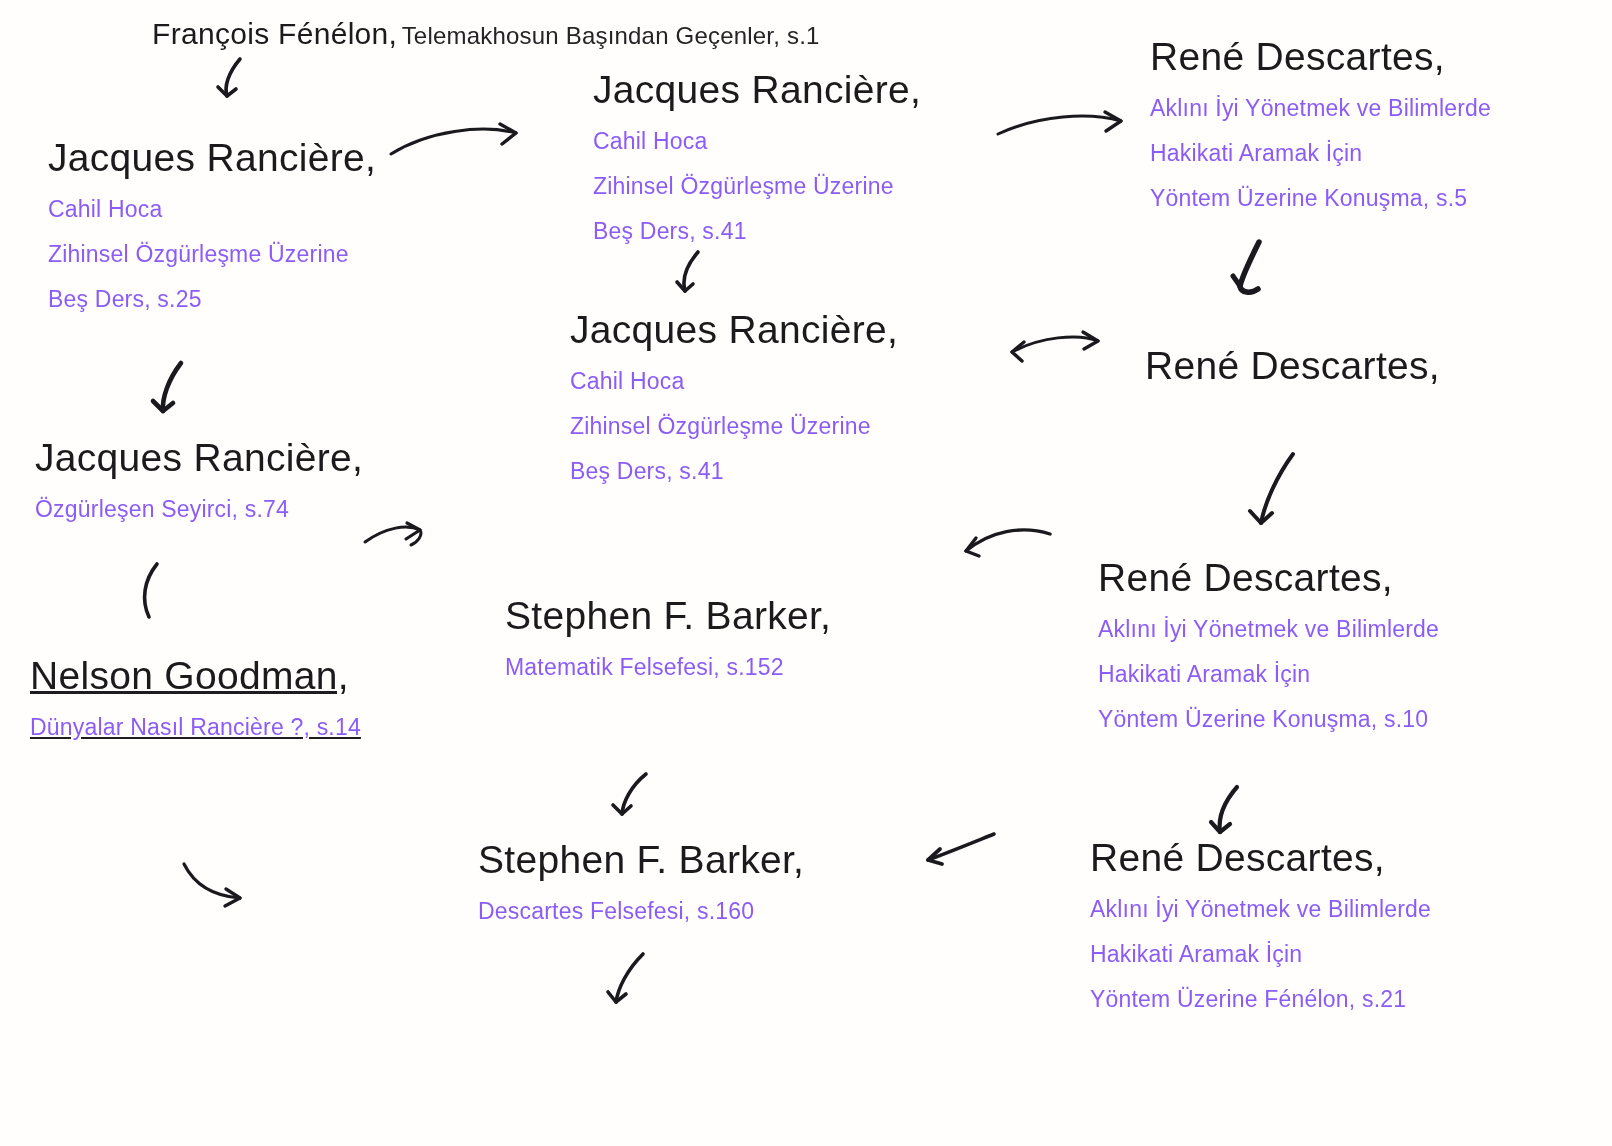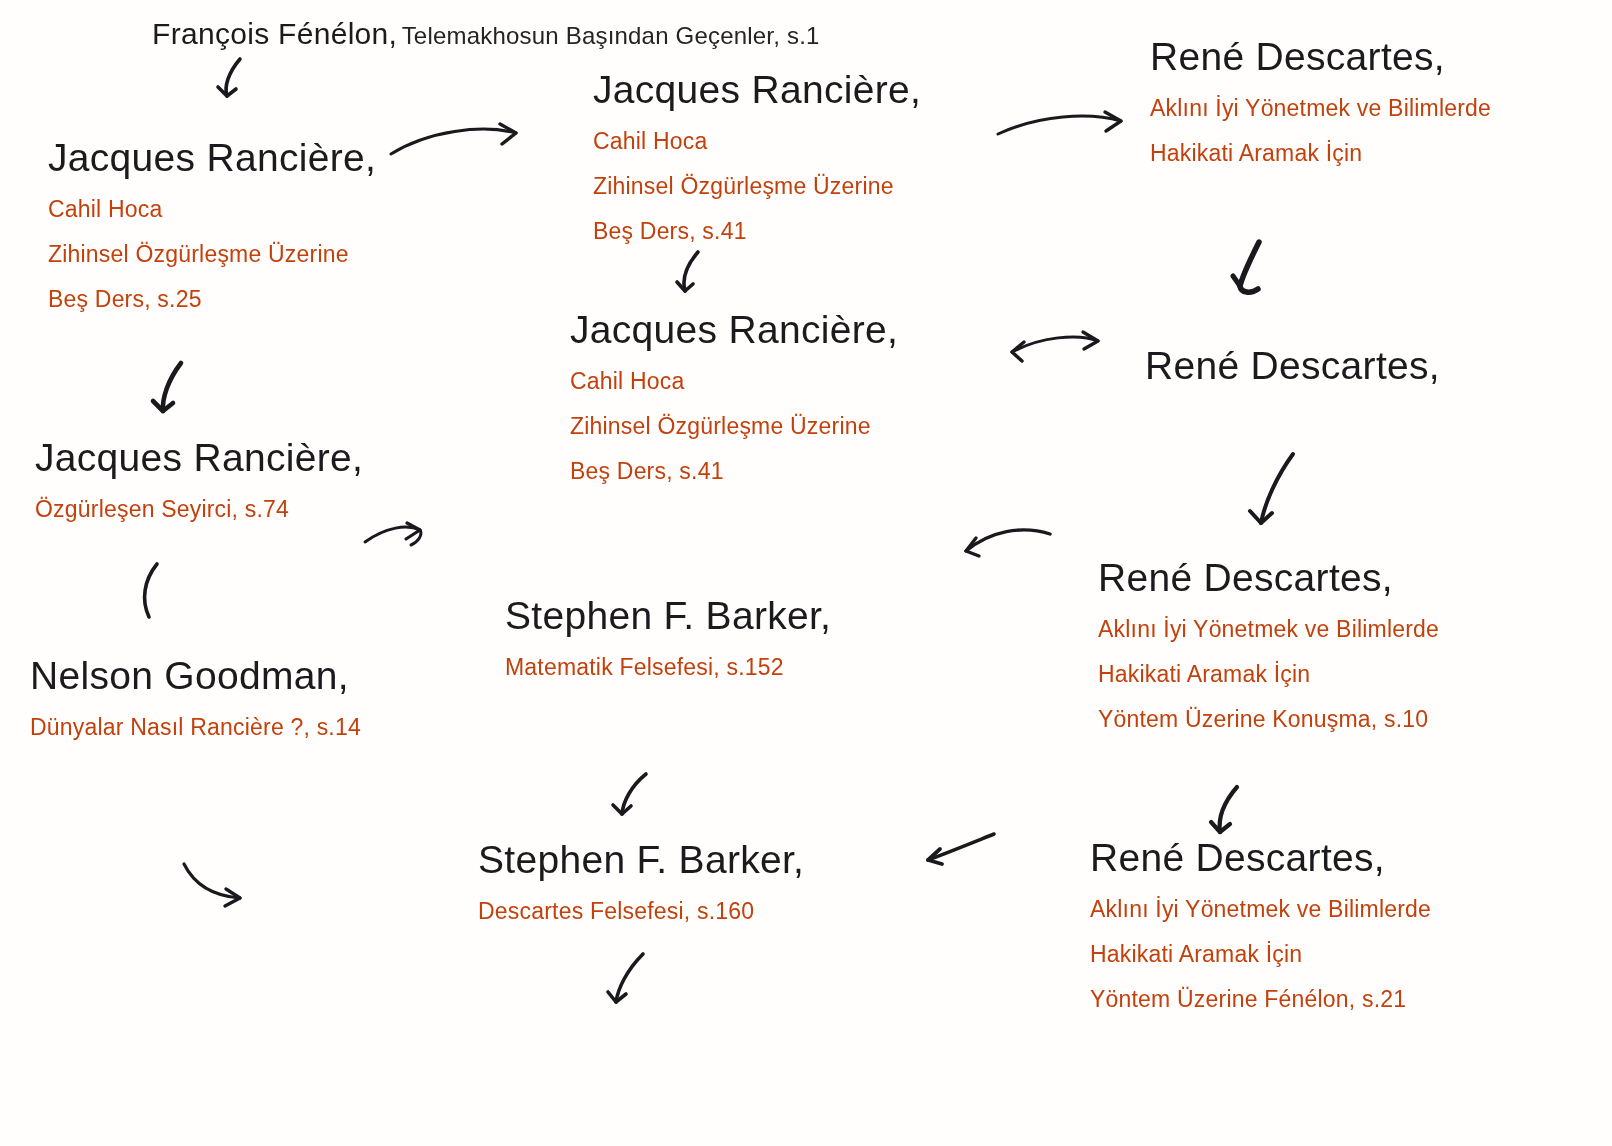--- a/index.html
+++ b/index.html
@@ -20,21 +20,21 @@
     line-height: 36px;
     letter-spacing: 0.3px;
     color: #1b1b1d;
   }
   .node .line {
     display: block;
     font-size: 23px;
     line-height: 24px;
     margin-top: 21px;
     letter-spacing: 0.2px;
-    color: #c2410c;
+    color: #8b5cf6;
   }
   
   .node.inline-node .author { display: inline; font-size: 30px; }
   .node.inline-node .work { display: inline; font-size: 24px; letter-spacing: 0.2px; color: #242426; }
   .arrow { position: absolute; }
   .arrow svg { display: block; overflow: visible; }
   .arrow path {
     fill: none;
     stroke: #1a1a1e;
     stroke-linecap: round;
@@ -62,39 +62,40 @@
     <span class="author">Jacques Rancière,</span>
     <span class="line">Cahil Hoca</span>
     <span class="line">Zihinsel Özgürleşme Üzerine</span>
     <span class="line">Beş Ders, s.41</span>
   </div>
 
   <div class="node" style="left:1150px; top:39px;">
     <span class="author">René Descartes,</span>
     <span class="line">Aklını İyi Yönetmek ve Bilimlerde</span>
     <span class="line">Hakikati Aramak İçin</span>
+    <span class="line">Yöntem Üzerine Konuşma, s.5</span>
   </div>
 
   <div class="node" style="left:570px; top:312px;">
     <span class="author">Jacques Rancière,</span>
     <span class="line">Cahil Hoca</span>
     <span class="line">Zihinsel Özgürleşme Üzerine</span>
     <span class="line">Beş Ders, s.41</span>
   </div>
 
   <div class="node" style="left:1145px; top:348px;">
     <span class="author">René Descartes,</span>
   </div>
 
   <div class="node" style="left:35px; top:440px;">
     <span class="author">Jacques Rancière,</span>
     <span class="line">Özgürleşen Seyirci, s.74</span>
   </div>
 
-  <div class="node" style="left:30px; top:658px;">
+  <div class="node" style="left:30px; top:658px;text-decoration:underline;">
     <span class="author">Nelson Goodman,</span>
     <span class="line">Dünyalar Nasıl Rancière ?, s.14</span>
   </div>
 
   <div class="node" style="left:505px; top:598px;">
     <span class="author">Stephen F. Barker,</span>
     <span class="line">Matematik Felsefesi, s.152</span>
   </div>
 
   <div class="node" style="left:1098px; top:560px;">

